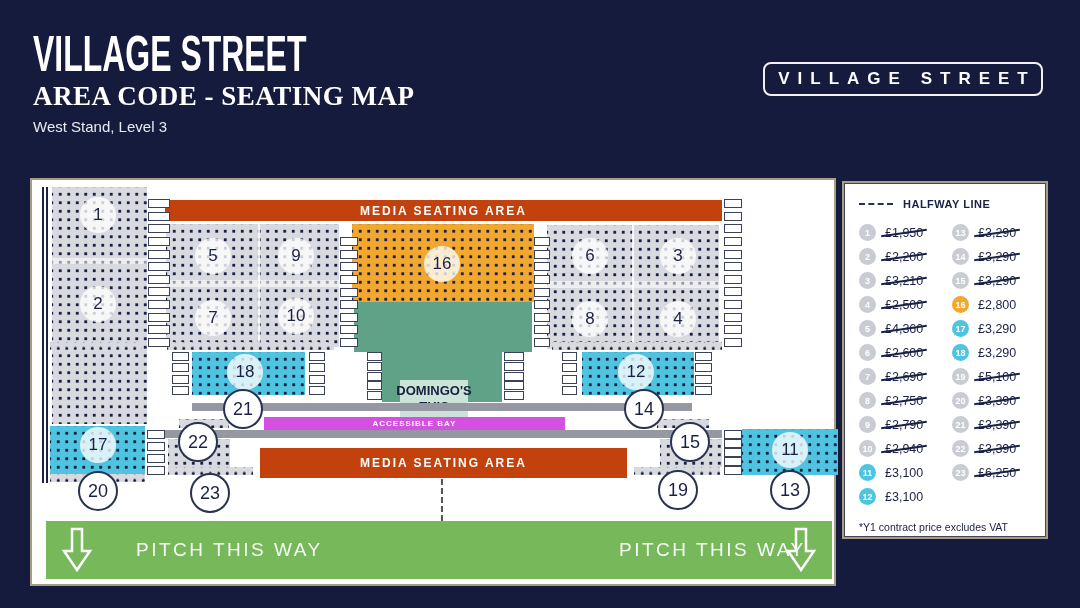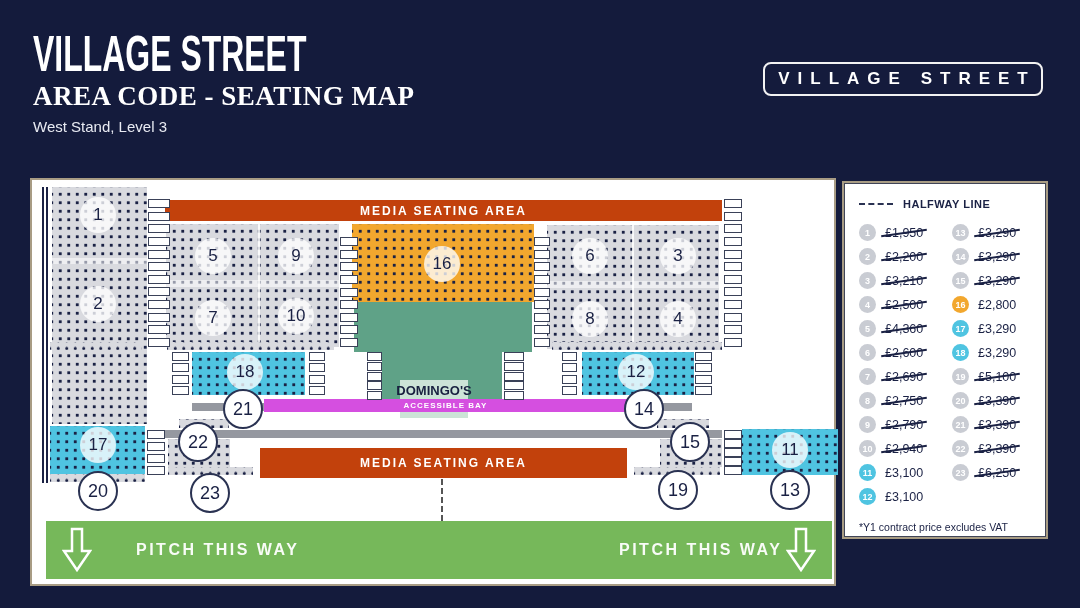--- a/index.html
+++ b/index.html
@@ -51,21 +51,21 @@
             color:#1A2144; display:flex; align-items:center; justify-content:center;
             font-size:17px; transform:translate(-50%,-50%); }
   .ocircle { width:40px; height:40px; border-radius:50%; background:#fff; border:2px solid #2A3252;
              color:#1A2144; display:flex; align-items:center; justify-content:center;
              font-size:18px; transform:translate(-50%,-50%); z-index:5; }
 
   .dashline { border-left:2px dashed #555; }
 
   .pitch { background:#76B85A; color:rgba(255,255,255,.95); }
   .pitch-text { position:absolute; top:0; height:100%; display:flex; align-items:center;
-                font-size:16px; font-weight:700; letter-spacing:2.5px;text-align:center; }
+                font-size:19px; font-weight:400; letter-spacing:2.5px;text-align:center; }
   .arrow { position:absolute; top:6px; }
 
   
   .halfway { display:flex; align-items:center; gap:10px; margin-bottom:14px; }
   .dash-sample { width:34px; border-top:2px dashed #2A3252; }
   .halfway-label { font-size:11px; font-weight:600; color:#1A2144; letter-spacing:.5px; }
   .lcols { display:flex; }
   .lcol { display:flex; flex-direction:column; gap:7px; }
   .lcol.left { width:93px; }
   .lrow { display:flex; align-items:center; gap:9px; height:17px; }
@@ -125,21 +125,21 @@
   <div class="abs seats cyan" style="left:710px; top:249px; width:96px; height:46px;"></div>
 
   <div class="abs seats" style="left:147px; top:239px; width:50px; height:9px;"></div>
   <div class="abs seats" style="left:136px; top:259px; width:62px; height:28px;"></div>
   <div class="abs seats" style="left:136px; top:287px; width:85px; height:8px;"></div>
   <div class="abs seats" style="left:625px; top:239px; width:52px; height:9px;"></div>
   <div class="abs seats" style="left:628px; top:259px; width:62px; height:28px;"></div>
   <div class="abs seats" style="left:602px; top:287px; width:86px; height:8px;"></div>
 
   <div class="abs walk" style="left:160px; top:223px; width:500px; height:8px;"></div>
-  <div class="abs magenta" style="left:232px; top:219px; width:363px; height:13px;">ACCESSIBLE BAY</div>
+  <div class="abs magenta" style="left:232px; top:237px; width:301px; height:13px;">ACCESSIBLE BAY</div>
   <div class="abs walk" style="left:133px; top:250px; width:557px; height:8px;"></div>
   <div class="abs banner" style="left:228px; top:268px; width:367px; height:30px;">MEDIA SEATING AREA</div>
 
   <div class="abs stairs" style="left:116px; top:19px; width:22px; height:148px;">
       <div class="step"></div>
       <div class="step"></div>
       <div class="step"></div>
       <div class="step"></div>
       <div class="step"></div>
       <div class="step"></div>

